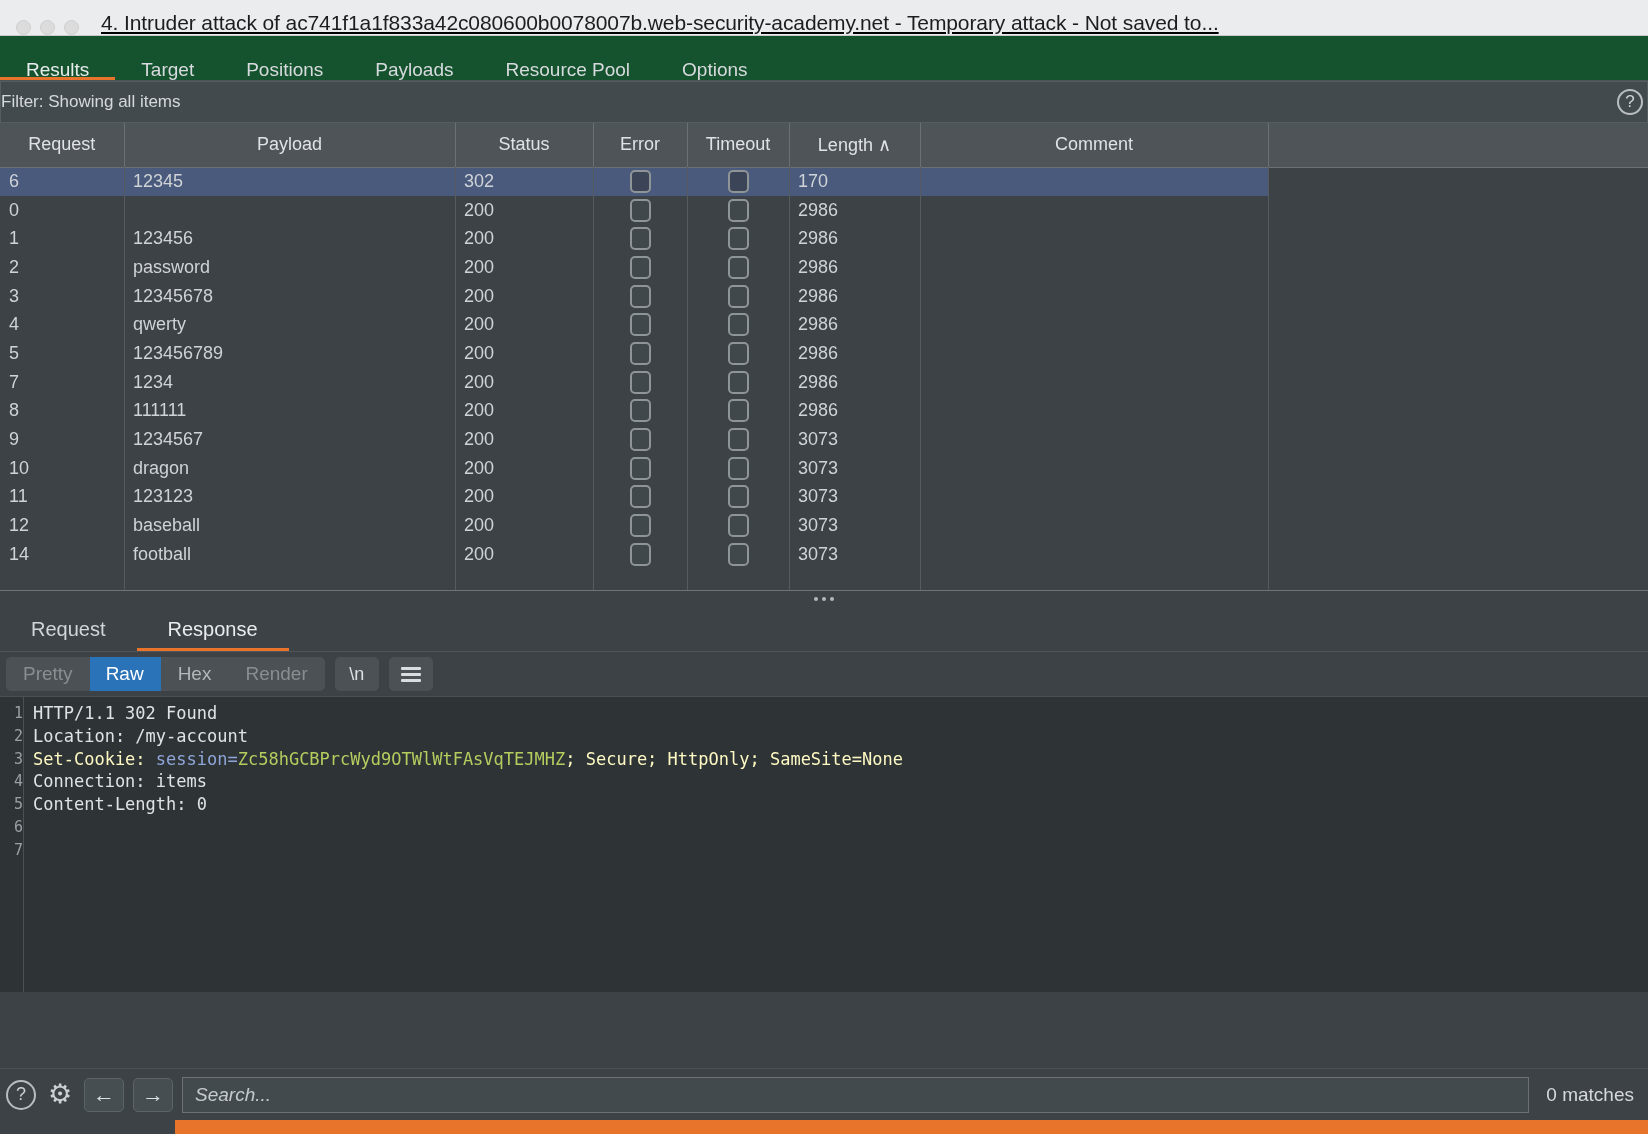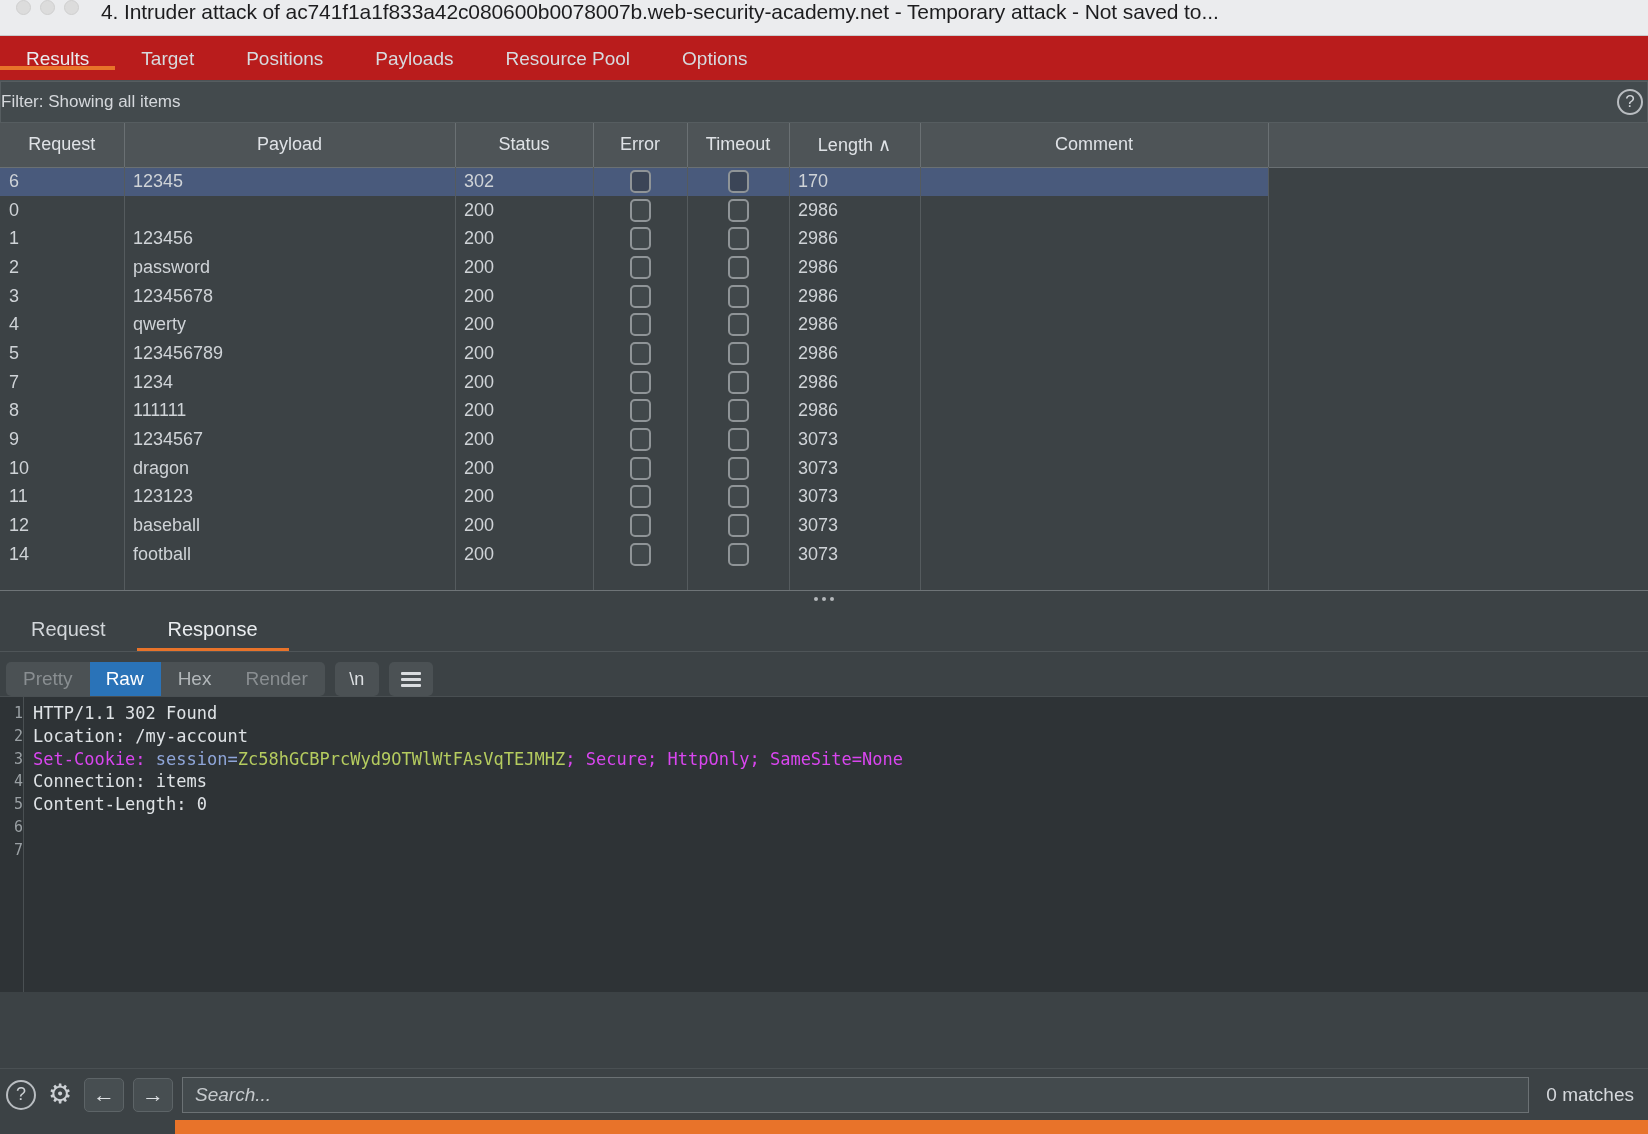--- a/index.html
+++ b/index.html
@@ -7,40 +7,41 @@
     width: 1648px; height: 1134px;
     background: #3c4245;
     font-family: "Liberation Sans", sans-serif;
     overflow: hidden;
   }
 
   
   .titlebar {
     height: 36px; width: 100%;
     background: #ebecee;
-    display: flex; align-items: flex-start;
+    display: flex; align-items: flex-end;
     border-bottom: 1px solid #c9cacc;
     position: relative;
+    text-decoration: underline;
   }
   .traffic { display: flex; align-items: center; gap: 9px; padding-left: 16px; }
   .light {
     width: 15px; height: 15px; border-radius: 50%;
     background: #dcdcdc; border: 1px solid #cfcfcf;
   }
   .window-title {
     font-size: 21px; color: #1d1d1f;
     margin-left: 22px; white-space: nowrap;
     letter-spacing: -0.1px;
   }
 
   
   .tabbar {
     height: 45px; width: 100%;
-    background: #b91c1c;
-    display: flex; align-items: center;
+    background: #14532d;
+    display: flex; align-items: flex-end;
     position: relative;
   }
   .tab {
     display: flex; align-items: center;
     padding: 0 26px;
     font-size: 19px; color: #d7dade;
     position: relative; cursor: default;
   }
   .tab.active { color: #e9ecef; }
   .tab.active::after {
@@ -159,21 +160,21 @@
   }
   .rr-tabbar::after {
     content: ""; position: absolute; left: 0; right: 0; bottom: 0;
     height: 1px; background: #4f5558;
   }
 
   
   .viewbar {
     height: 44px; width: 100%;
     background: #3c4245;
-    display: flex; align-items: flex-end;
+    display: flex; align-items: center;
     padding-left: 6px; gap: 0;
   }
   .segmented {
     display: flex; align-items: stretch;
     background: #4b5154; border-radius: 5px; overflow: hidden;
     height: 34px;
   }
   .seg {
     display: flex; align-items: center; padding: 0 17px;
     font-size: 19px; color: #b2b7ba;
@@ -206,21 +207,21 @@
     line-height: 22.8px;
     background: #2e3336;
     border-right: 1px solid #4a5053;
   }
   .code {
     flex: 1; padding-top: 5px; padding-left: 9px;
     font-family: "DejaVu Sans Mono", monospace;
     font-size: 17px; line-height: 22.8px;
     color: #dfe3e6; white-space: pre;
   }
-  .code .hdr-name { color: #d946ef; margin-top: 40px; }
+  .code .hdr-name { color: #fef9c3; margin-top: 40px; }
   .code .key { color: #8fa6d9; }
   .code .val { color: #b5cc5f; }
 
   
   .searchbar {
     position: absolute; left: 0; bottom: 14px;
     width: 100%; height: 52px;
     background: #3c4245;
     display: flex; align-items: center; gap: 9px;
     padding: 0 6px;

